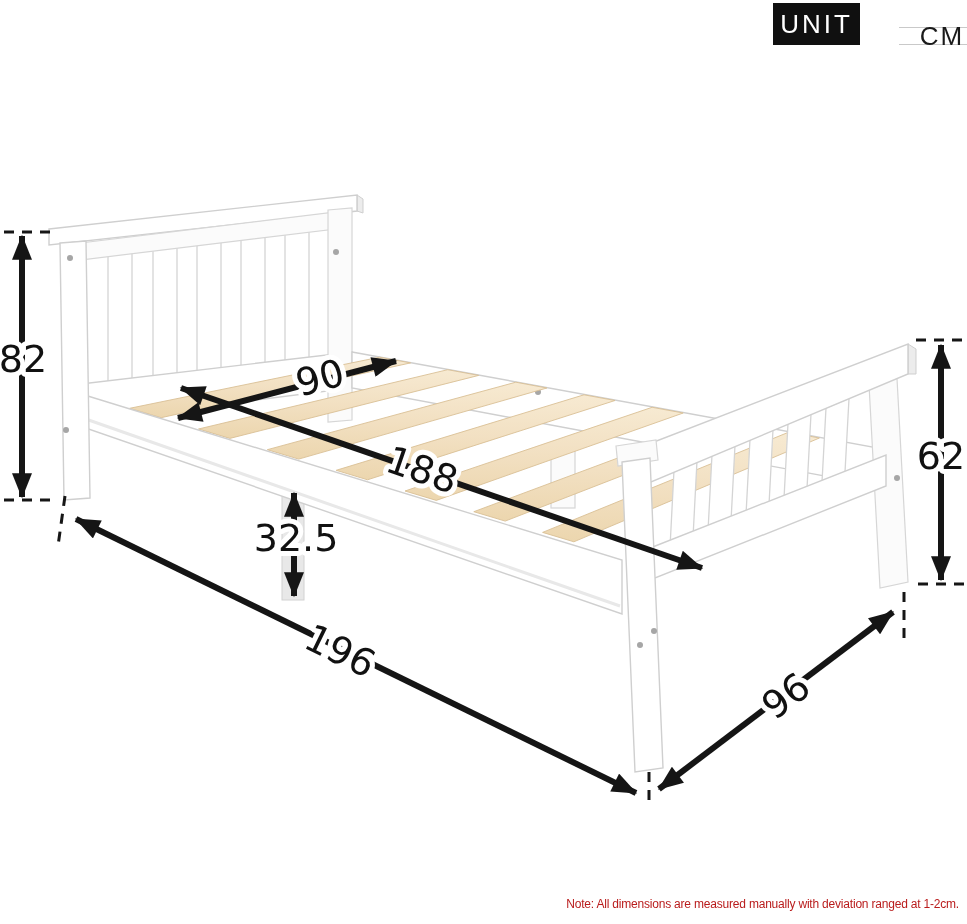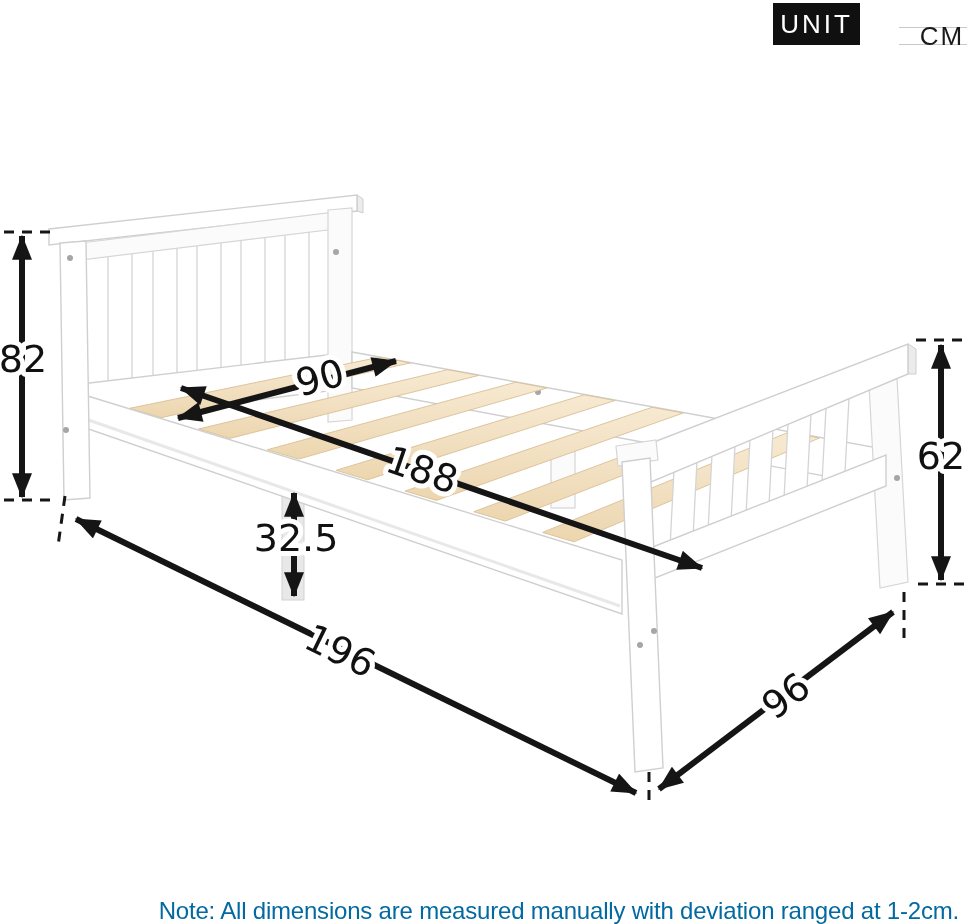--- a/index.html
+++ b/index.html
@@ -5,21 +5,21 @@
   html,body{margin:0;padding:0;background:#ffffff;}
   .canvas{position:relative;width:967px;height:924px;background:#ffffff;overflow:hidden;
           font-family:"Liberation Sans", sans-serif;}
   
   .badge{position:absolute;top:3px;left:773px;display:flex;height:42px;gap:39px;}
   .badge .black{width:87px;background:#101010;color:#ffffff;display:flex;align-items:center;justify-content:center;
                 font-size:26px;letter-spacing:3px;font-weight:400;}
   .badge .white{width:86px;background:#ffffff;color:#1a1a1a;border:1px solid #c9c9c9;border-left:none;
                 display:flex;align-items:center;justify-content:center;font-size:26px;letter-spacing:2px;margin-top:24px;}
   
-  .note{position:absolute;left:0;right:8px;top:897px;text-align:right;font-size:24px;color:#0369a1;
+  .note{position:absolute;left:0;right:8px;top:897px;text-align:right;font-size:12px;color:#b91c1c;
         letter-spacing:-0.2px;}
   svg{position:absolute;left:0;top:0;}
   .frame{fill:#ffffff;stroke:#cfcfcf;stroke-width:1.4;}
   .frame-lt{fill:#fbfbfb;stroke:#d6d6d6;stroke-width:1.2;}
   .shadowed{fill:#ececec;stroke:#cfcfcf;stroke-width:1;}
   .greyleg{fill:#e8e8e8;stroke:#d2d2d2;stroke-width:1;}
   .slat{fill:url(#wood);stroke:#d9bf95;stroke-width:0.9;}
   .hslat{fill:#ffffff;stroke:#d4d4d4;stroke-width:1.3;}
   .dim{stroke:#151515;stroke-width:6;fill:none;}
   .dash{stroke:#161616;stroke-width:3;fill:none;stroke-dasharray:10 8;}

